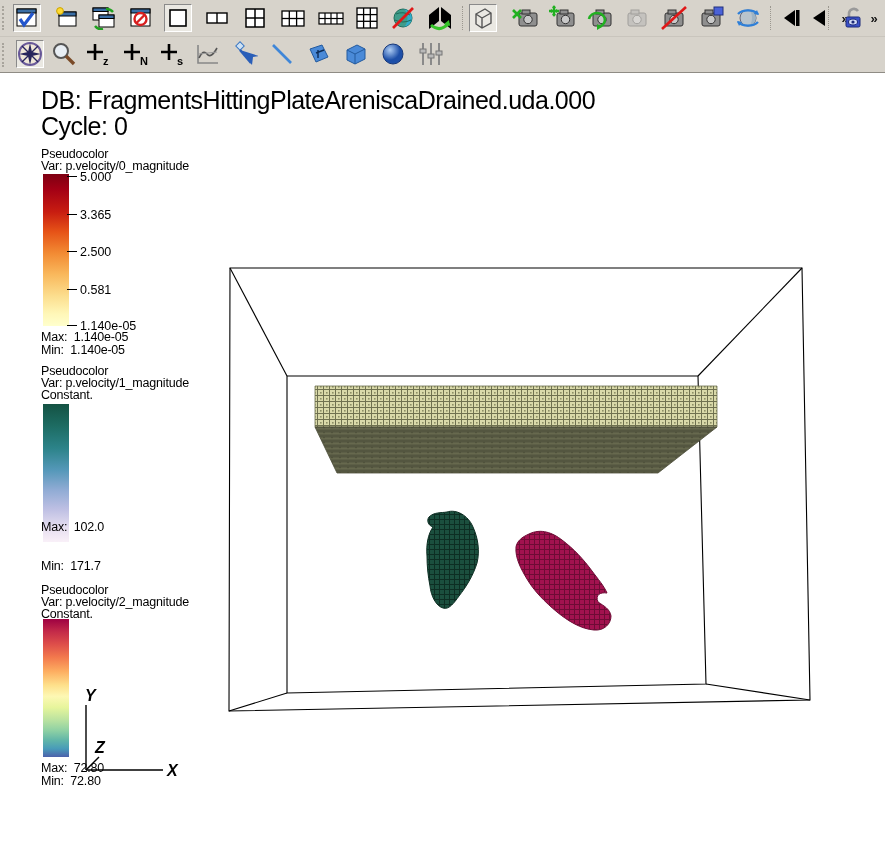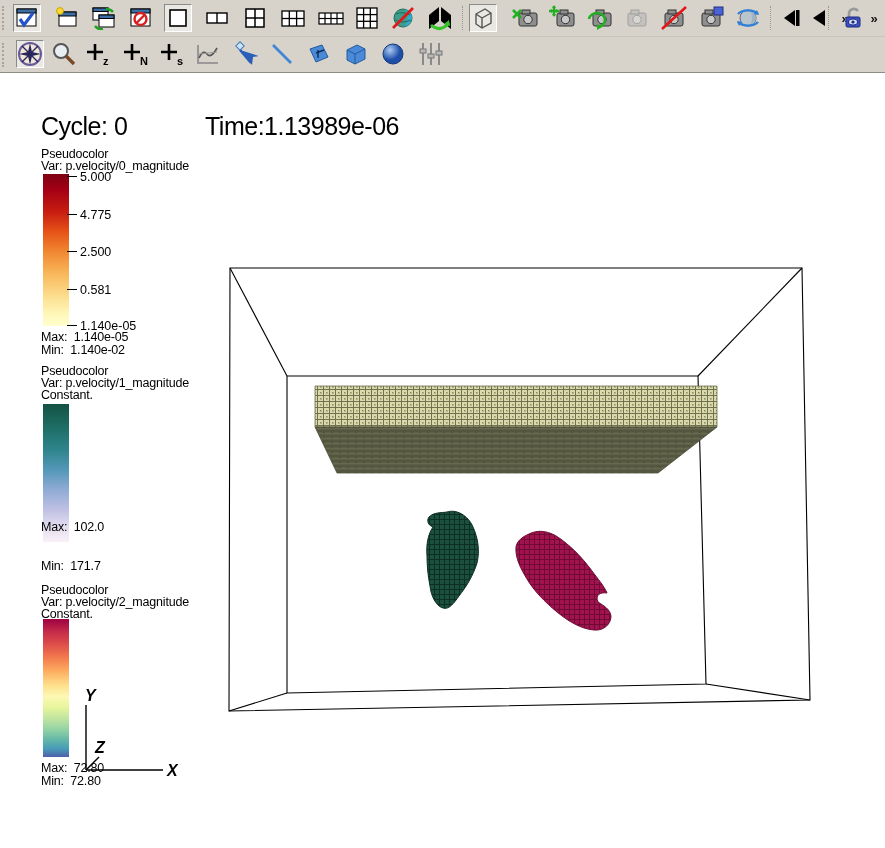--- a/index.html
+++ b/index.html
@@ -389,38 +389,38 @@
       <line x1="86" y1="770" x2="86" y2="705"></line>
       <line x1="86" y1="770" x2="99" y2="757"></line>
     </g>
     <g font-size="16" font-weight="bold" font-style="italic" fill="#000" font-family="Liberation Sans, sans-serif">
       <text x="167" y="776">X</text>
       <text x="85" y="701">Y</text>
       <text x="95" y="753">Z</text>
     </g>
   </svg>
 
+  <div class="vp-title" id="db-line">DB: FragmentsHittingPlateAreniscaDrained.uda.000</div>
   <div class="vp-title" id="cycle-line">Cycle: 0</div>
-  <div class="vp-title" id="time-line">Time:1.13989e-06</div>
 
   <div class="leg-text" style="top:147px">Pseudocolor</div>
   <div class="leg-text" style="top:159px">Var: p.velocity/0_magnitude</div>
   <div class="leg-bar" id="leg1-bar"></div>
   <div class="tickmark" style="top:176px"></div>
   <div class="tickmark" style="top:214px"></div>
   <div class="tickmark" style="top:251px"></div>
   <div class="tickmark" style="top:289px"></div>
   <div class="tickmark" style="top:325px"></div>
   <div class="tick tick-label" style="top:170px">5.000</div>
-  <div class="tick tick-label" style="top:208px">4.775</div>
+  <div class="tick tick-label" style="top:208px">3.365</div>
   <div class="tick tick-label" style="top:245px">2.500</div>
   <div class="tick tick-label" style="top:283px">0.581</div>
   <div class="tick tick-label" style="top:319px">1.140e-05</div>
   <div class="leg-text" style="top:330px">Max:  1.140e-05</div>
-  <div class="leg-text" style="top:343px">Min:  1.140e-02</div>
+  <div class="leg-text" style="top:343px">Min:  1.140e-05</div>
 
   <div class="leg-text" style="top:364px">Pseudocolor</div>
   <div class="leg-text" style="top:376px">Var: p.velocity/1_magnitude</div>
   <div class="leg-text" style="top:388px">Constant.</div>
   <div class="leg-bar" id="leg2-bar"></div>
   <div class="leg-text" style="top:520px">Max:  102.0</div>
   <div class="leg-text" style="top:559px">Min:  171.7</div>
 
   <div class="leg-text" style="top:583px">Pseudocolor</div>
   <div class="leg-text" style="top:595px">Var: p.velocity/2_magnitude</div>

